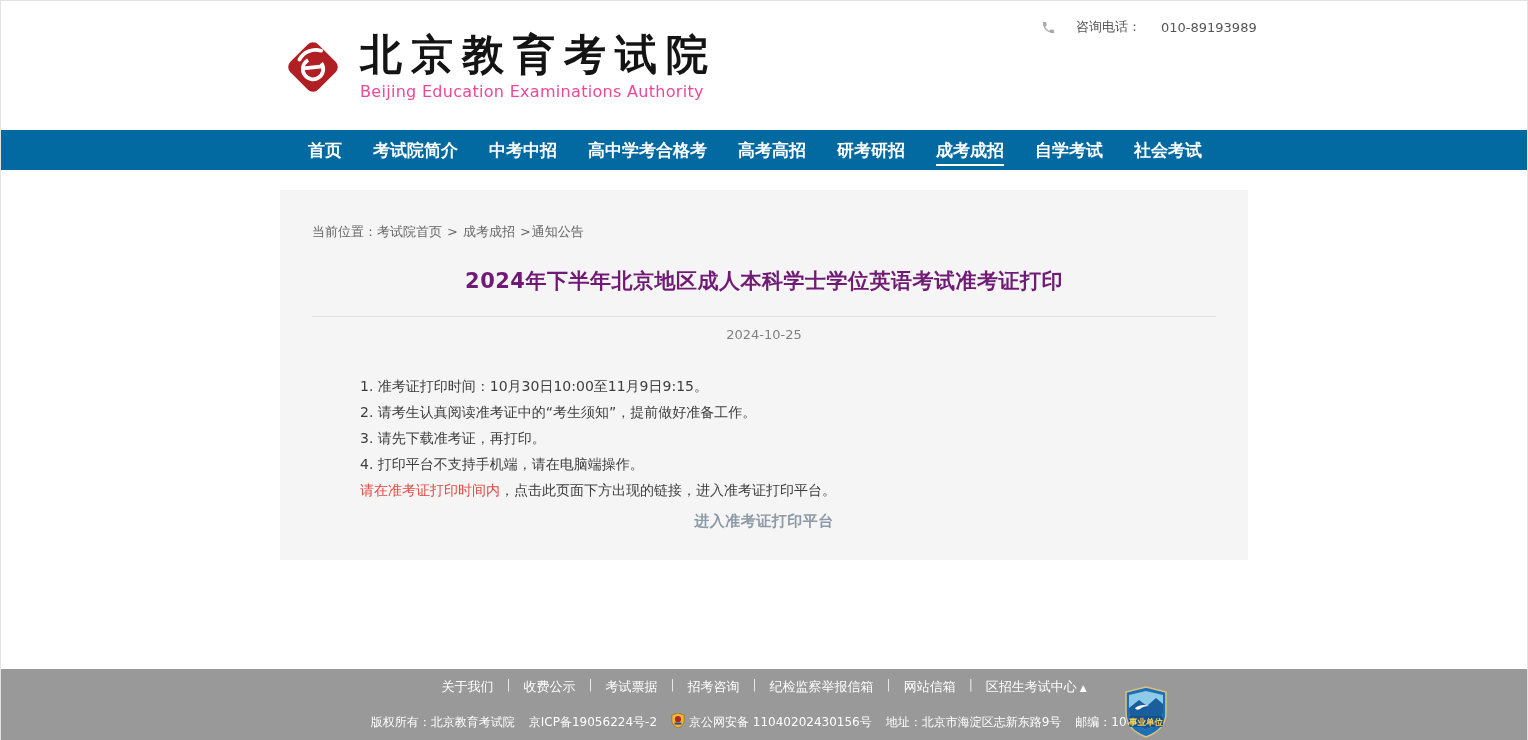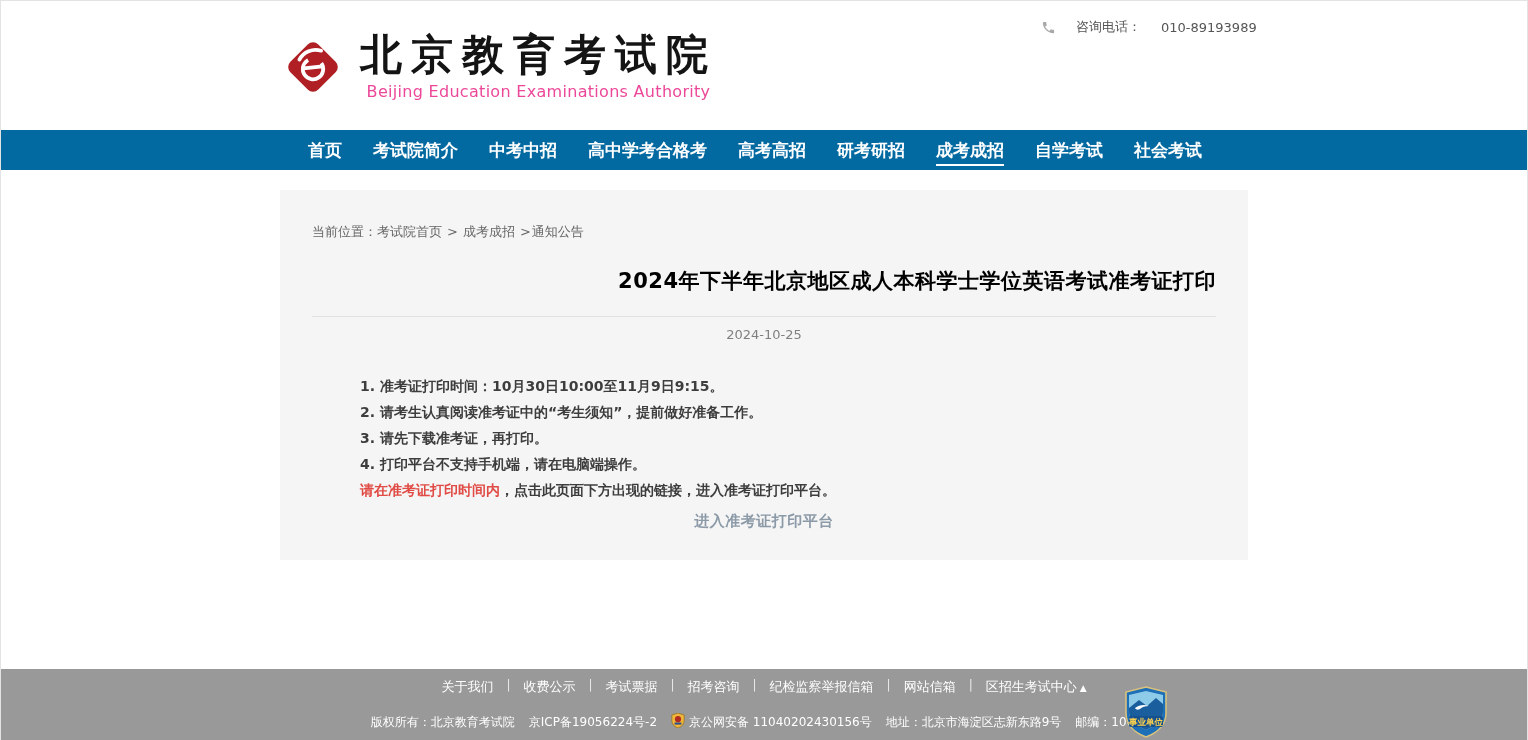--- a/index.html
+++ b/index.html
@@ -10,21 +10,21 @@
   }
   .page { width:1528px; height:740px; position:relative;
     border:1px solid #e3e3e3; border-bottom:none; }
 
   
   .header { height:129px; position:relative; background:#fff; }
   .phone { position:absolute; top:17px; left:1040px; display:flex; align-items:center;
     gap:20px; font-size:13px; color:#555; }
   .phone svg { display:block; }
   .logo { position:absolute; left:277px; top:30px; display:flex; align-items:flex-start;
-    gap:12px; cursor:pointer;text-align:center; }
+    gap:12px; cursor:pointer; }
   .logo-mark { display:block; margin-top:2px; }
   .site-cn { font-family:"DejaVu Serif","Liberation Serif",serif; font-weight:bold;
     font-size:42px; line-height:1.15; color:#141414; letter-spacing:9px; white-space:nowrap; }
   .site-en { font-size:16px; color:#ec4899; margin-top:3px; letter-spacing:0.3px; }
 
   
   .nav { height:40px; background:#0369a1; }
   .nav-inner { width:968px; margin:0 auto; height:100%; padding:0 28px;
     display:flex; align-items:center; gap:31px; }
   .nav-item { color:#fff; font-size:17px; font-weight:600; cursor:pointer;
@@ -33,25 +33,25 @@
     height:2px; background:#fff; }
 
   
   .main { height:479px; background:#fff; }
   .card { width:968px; height:370px; margin:20px auto 0; background:#f5f5f5;
     padding:33px 32px 0; }
   .breadcrumb { font-size:13px; color:#666; }
   .breadcrumb .crumb { color:#666; cursor:pointer; }
   .breadcrumb .sep1 { margin:0 5px; }
   .breadcrumb .sep2 { margin-left:5px; margin-right:1px; }
-  .article-title { margin-top:26px; text-align:right; font-size:21px;
-    font-weight:bold; color:#000000; letter-spacing:0.5px; }
+  .article-title { margin-top:26px; text-align:center; font-size:21px;
+    font-weight:bold; color:#701a75; letter-spacing:0.5px; }
   .title-rule { border:none; border-top:1px solid #e2e2e2; margin-top:21px; }
   .article-date { text-align:center; margin-top:10px; font-size:13px; color:#808080; }
-  .article-body { margin:37px 0 0 48px;font-weight:bold; }
+  .article-body { margin:37px 0 0 48px; }
   .article-body p { font-size:14px; color:#3d3d3d; margin-bottom:12px; line-height:14px; }
   .notice-red { color:#e14b45; }
   .platform-link { text-align:center; margin-top:15px; font-size:15px; font-weight:bold;
     color:#8c9aa8; cursor:pointer; letter-spacing:0.5px; }
 
   
   .footer { height:91px; background:#999999; position:relative; color:#fff; }
   .f-links { padding-top:9px; display:flex; justify-content:center; 
     gap:13px; font-size:13px; }
   .f-link { color:#fff; cursor:pointer; white-space:nowrap; }

